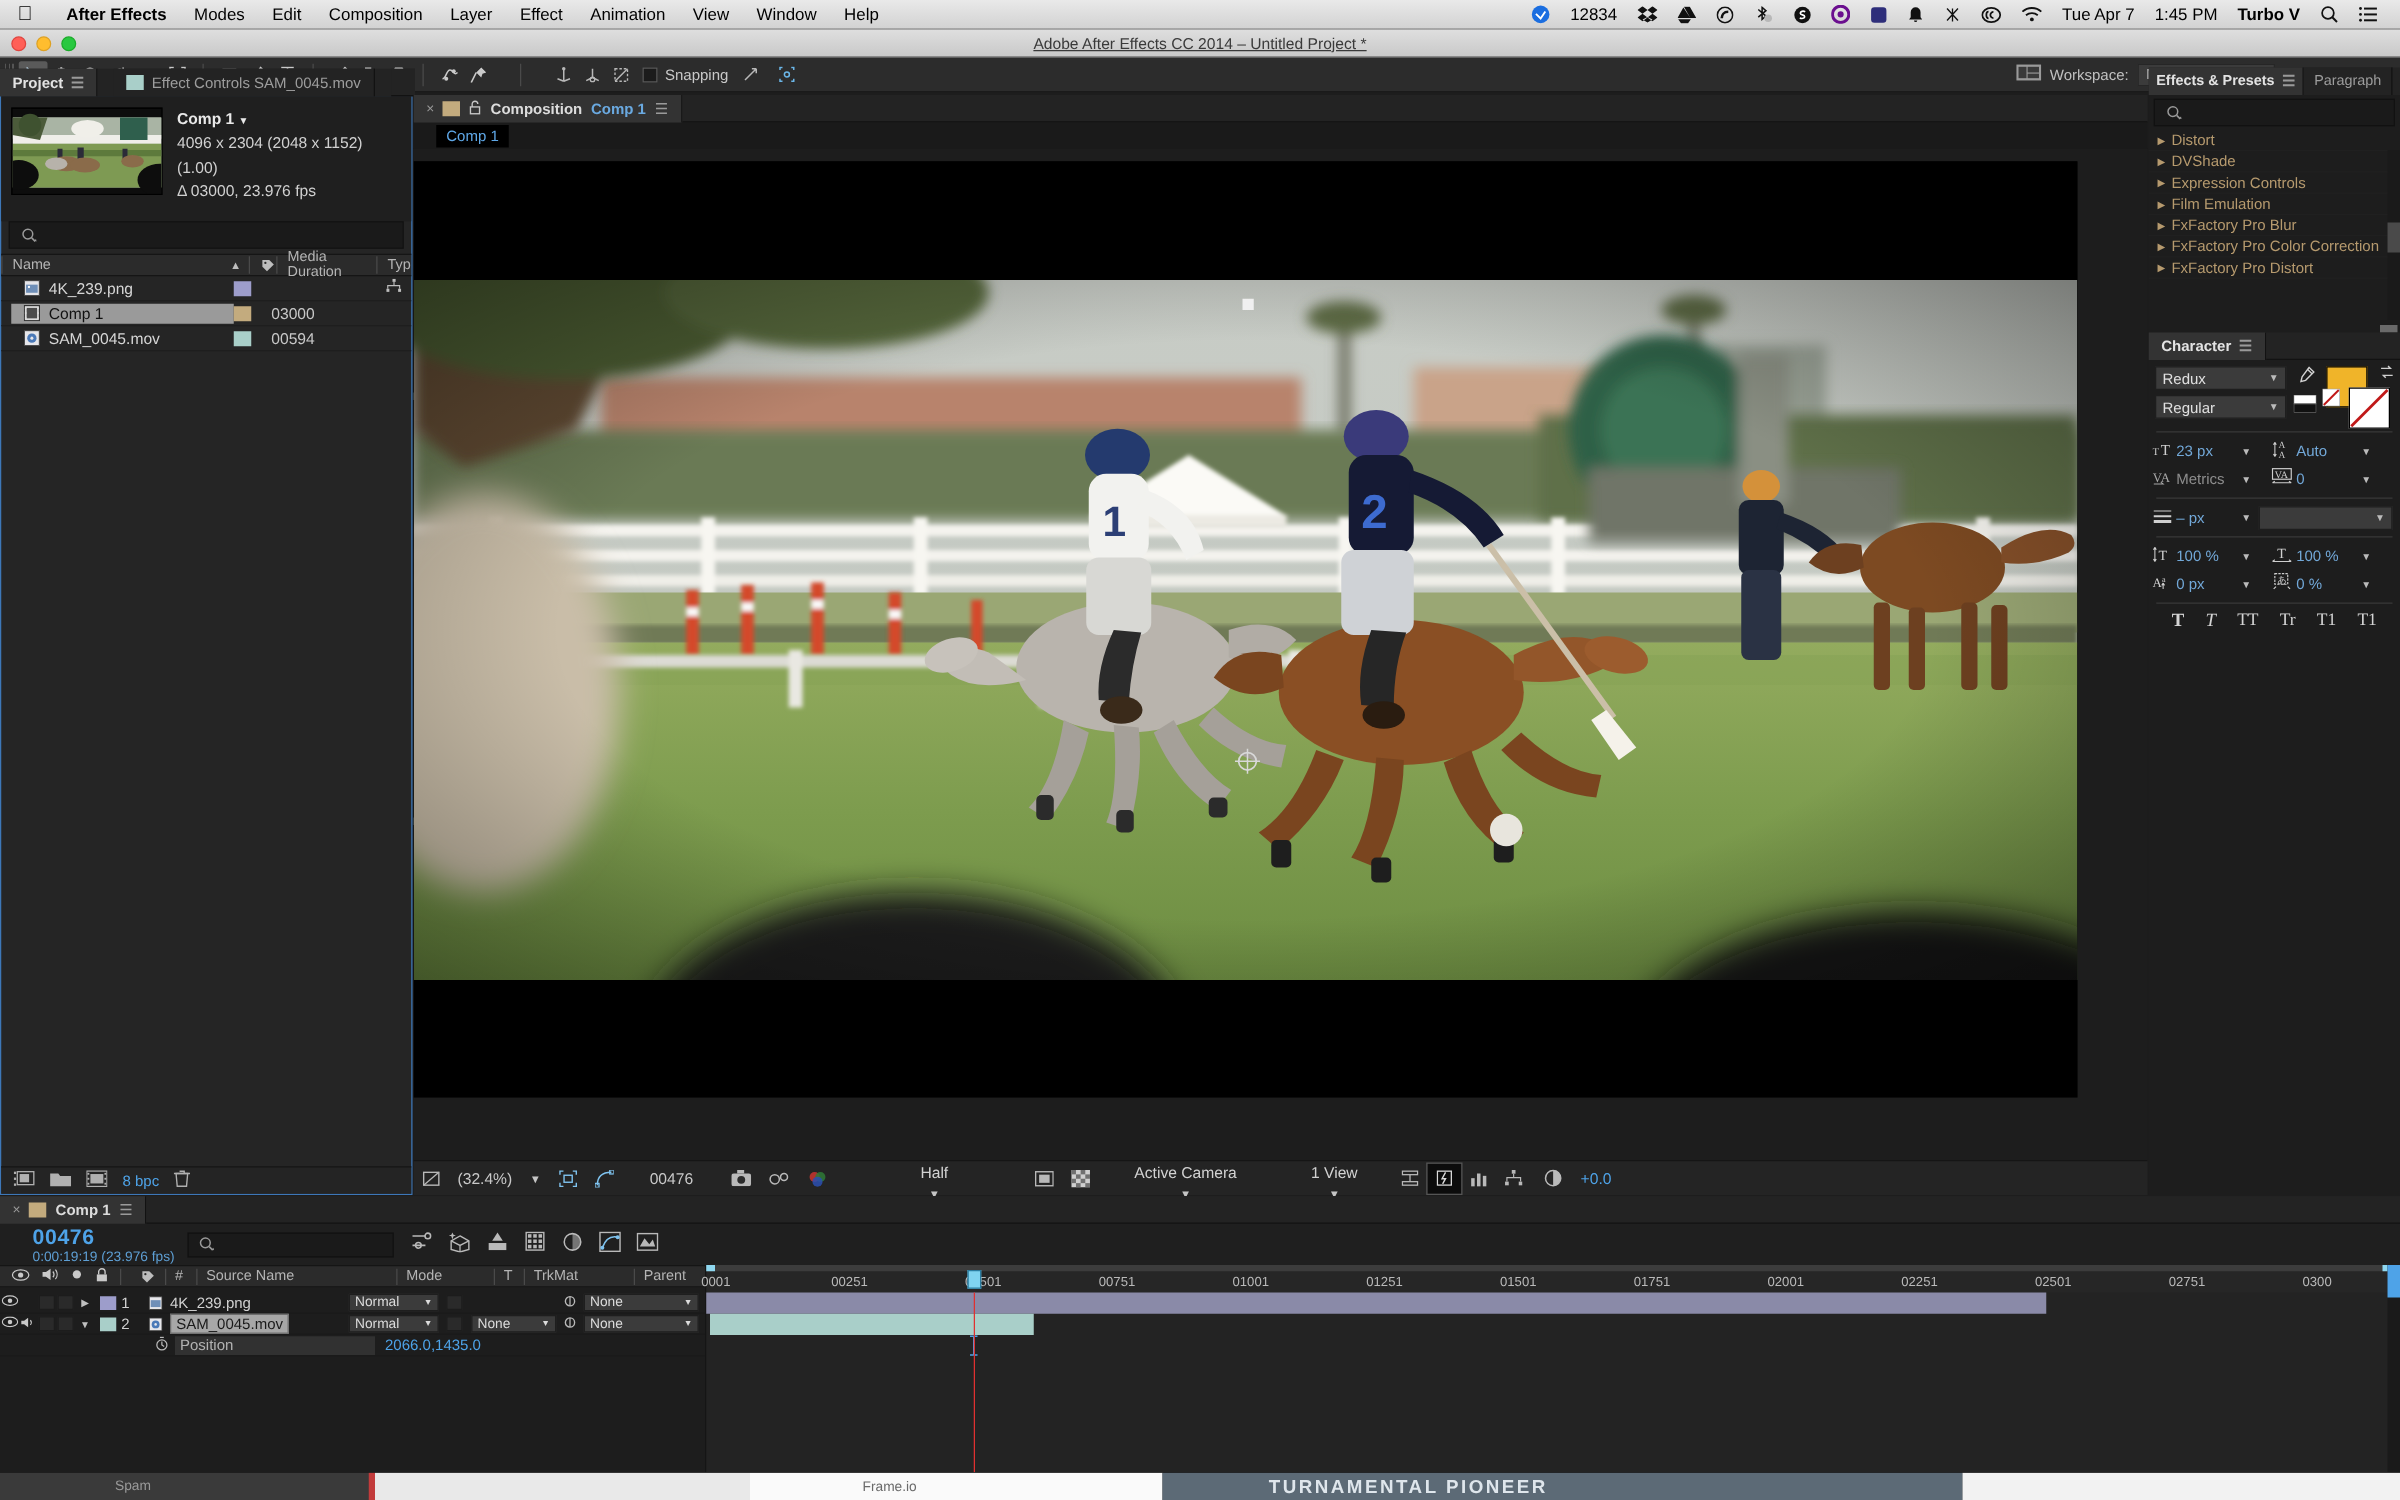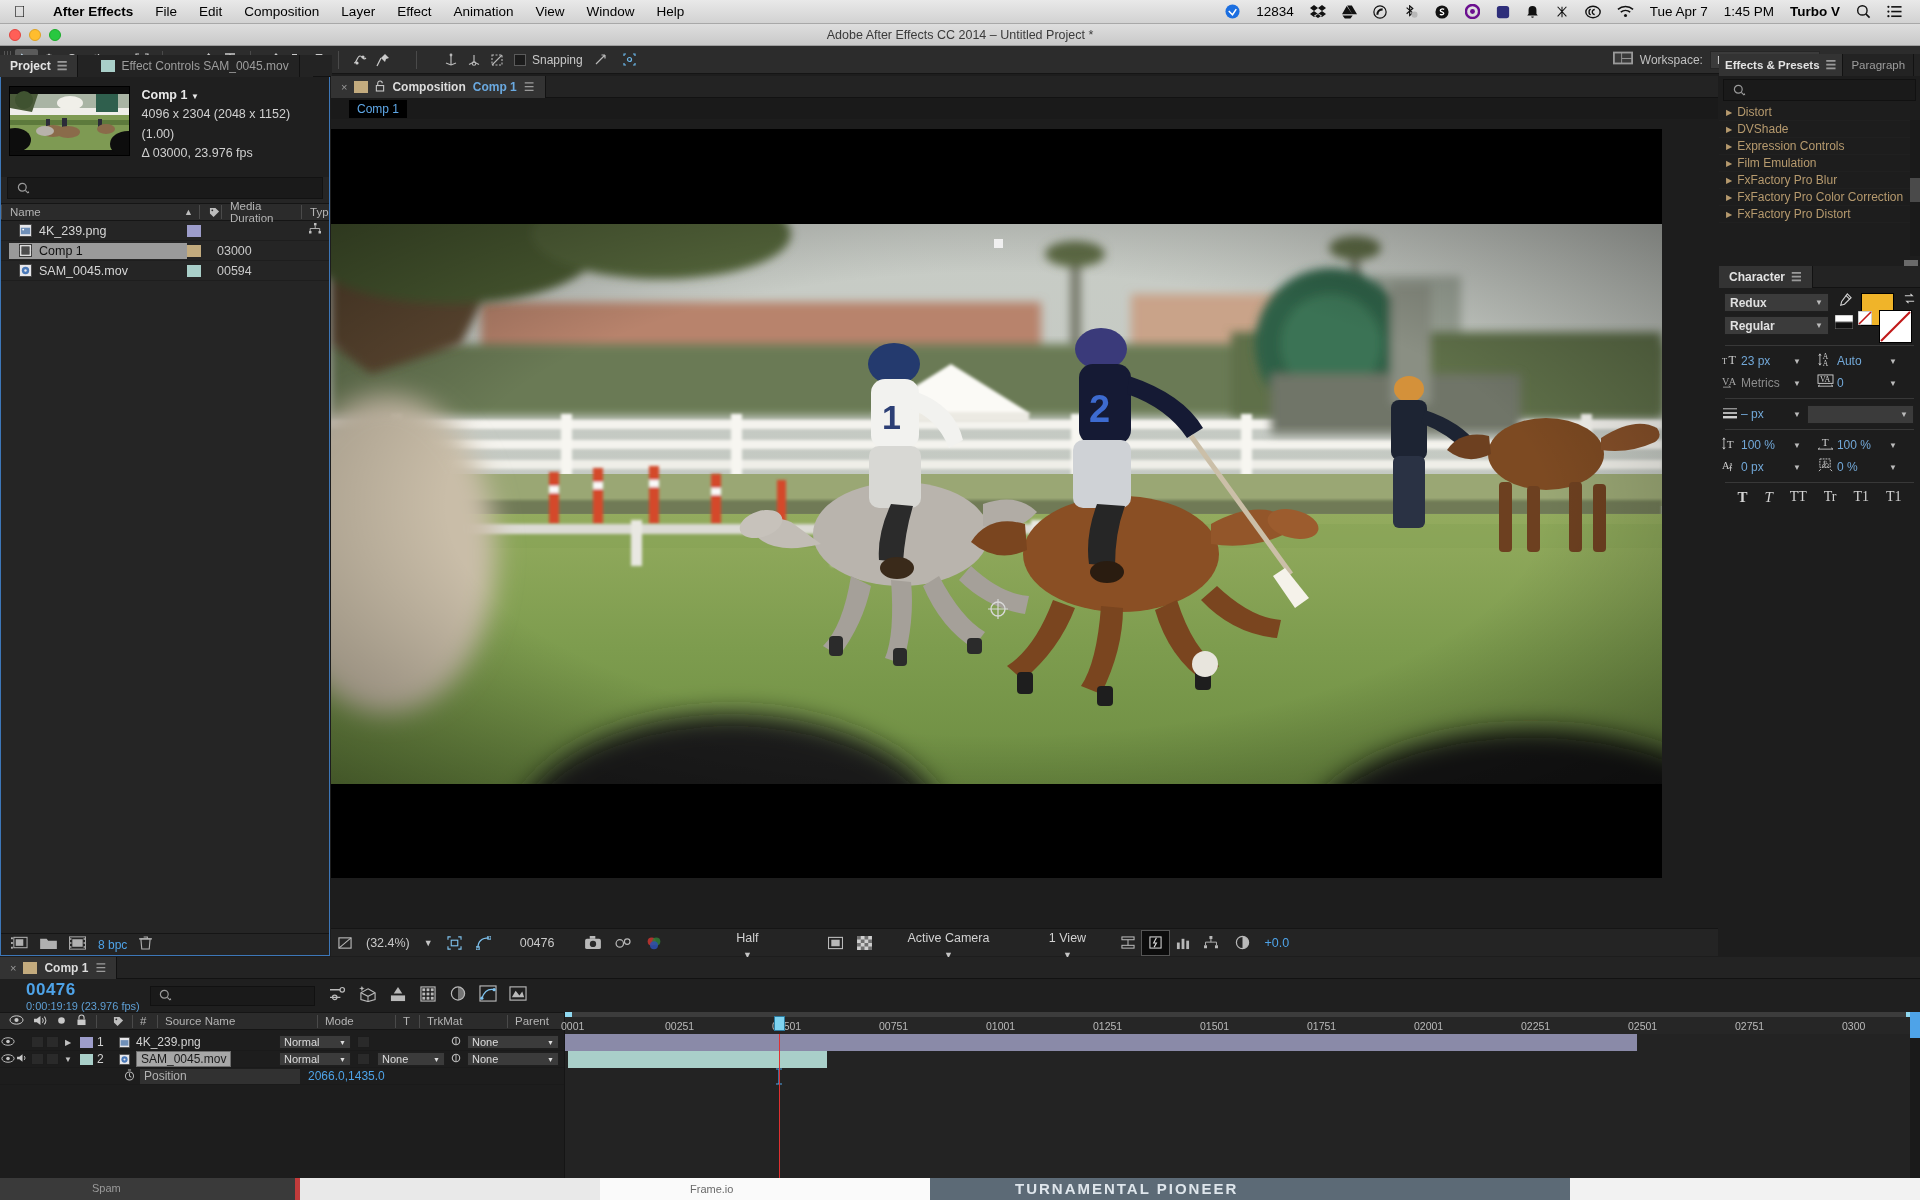--- a/index.html
+++ b/index.html
@@ -20,21 +20,21 @@
 
   
   #aewin { position:absolute; left:0; top:24px; width:1920px; height:1176px; background:#1d1d1d; }
   #titlebar { height:22px; background:linear-gradient(#dedede,#c9c9c9); border-bottom:1px solid #9e9e9e;
      display:flex; align-items:center; position:relative; }
   .traffic { display:flex; gap:8px; padding-left:9px; }
   .traffic i { width:12px; height:12px; border-radius:50%; display:block; }
   .traffic .r{background:#ff5f57;border:1px solid #e0443e}
   .traffic .y{background:#ffbd2e;border:1px solid #dea123}
   .traffic .g{background:#28c840;border:1px solid #1aab29}
-  #titlebar .ttl { position:absolute; left:0; right:0; text-align:center; font-size:12.5px; color:#3a3a3a; }
+  #titlebar .ttl { position:absolute; left:0; right:0; text-align:center; font-size:12.5px; color:#3a3a3a;text-decoration:underline; }
 
   
   #toolbar { height:28px; background:#2c2c2c; border-bottom:1px solid #151515;
      display:flex; align-items:center; color:#c8c8c8; font-size:12px; }
   .grip { width:8px; height:18px; margin:0 3px 0 4px;
      background:repeating-linear-gradient(to right,#555 0 1px,transparent 1px 3px); }
   .tb-btn { width:23px; height:22px; display:flex; align-items:center; justify-content:center;
      color:#c6c6c6; }
   .tb-btn.sel { background:#5a5a5a; border-radius:2px; color:#dedede; }
   .tb-sep { width:1px; height:18px; background:#4a4a4a; margin:0 9px; }
@@ -99,21 +99,21 @@
   
   #fxPanel { left:1719px; top:52px; width:201px; height:200px; background:#1d1d1d;}
   #fxSearch { height:22px; margin:3px 4px; background:#1a1a1a; border:1px solid #111;
      display:flex; align-items:center; padding-left:9px; color:#8a8a8a; font-size:12px;}
   .fxRow { height:17px; display:flex; align-items:center; color:#b69a6e; font-size:12px;
      padding-left:7px; gap:5px; border-bottom:1px solid #202020; }
   .fxRow .tri { font-size:8px; color:#b69a6e; }
   #charPanel { left:1719px; top:264px; width:201px; height:668px; background:#1d1d1d;}
   .chRow { display:flex; align-items:center; height:22px; font-size:12px; color:#9fc8e8; }
   .selbox { background:#3b3b3b; border:1px solid #1e1e1e; height:19px; display:flex; align-items:center;
-    justify-content:space-between; padding:0 5px; color:#e0e0e0; font-size:12px;font-weight:bold; }
+    justify-content:space-between; padding:0 5px; color:#e0e0e0; font-size:12px; }
   .chfield { color:#72a8d8; }
   .chicon { color:#cfcfcf; font-size:12px; width:22px; text-align:center; }
   .chsep { height:1px; background:#383838; margin:4px 6px; }
   .chCar { color:#bbb; font-size:8px; }
 
   
   #tlPanel { position:absolute; left:0; top:933px; width:1920px; height:243px; background:#1d1d1d;}
   #tlTabs { height:22px; background:#232323; display:flex; }
   #tlHeader { height:33px; display:flex; align-items:center; background:#1f1f1f; }
   #tlTime { width:150px; padding-left:26px; }
@@ -145,21 +145,21 @@
      border:1px solid #2b7ca0; }
 
   #bgWindow { position:absolute; left:0; bottom:0; width:1920px; height:22px; overflow:hidden; }
 </style>
 </head>
 <body>
 
 <div id="menubar">
   <span class="apple"></span>
   <span class="mi bold">After Effects</span>
-  <span class="mi">File</span>
+  <span class="mi">Modes</span>
   <span class="mi">Edit</span>
   <span class="mi">Composition</span>
   <span class="mi">Layer</span>
   <span class="mi">Effect</span>
   <span class="mi">Animation</span>
   <span class="mi">View</span>
   <span class="mi">Window</span>
   <span class="mi">Help</span>
 
   <div class="right">

